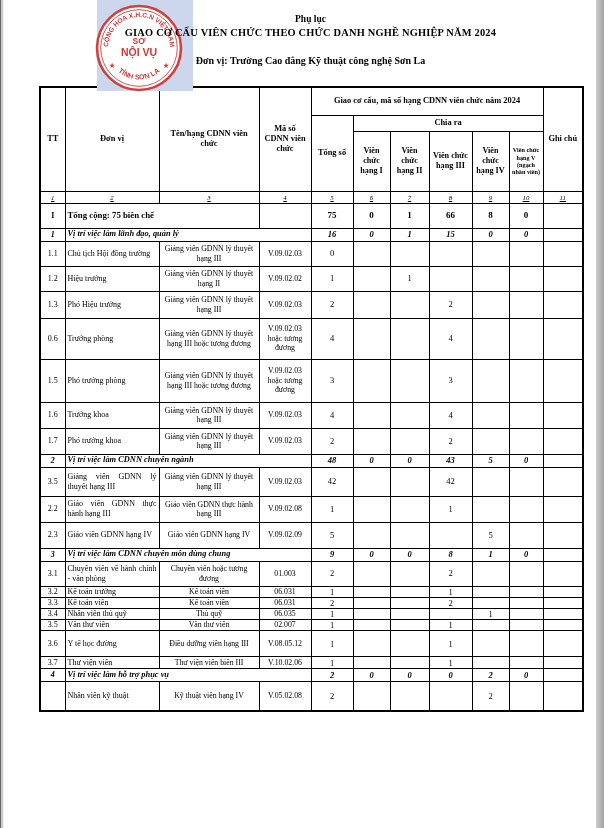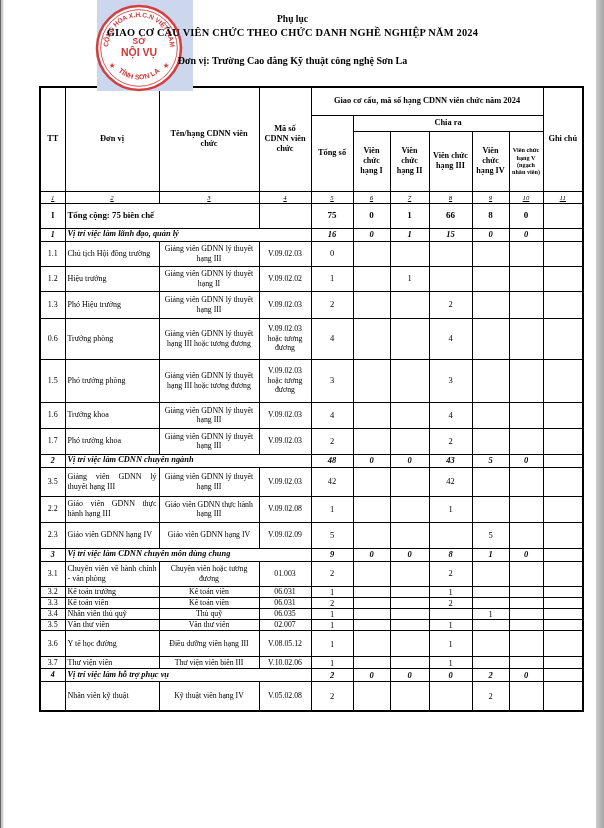--- a/index.html
+++ b/index.html
@@ -13,21 +13,21 @@
     position:absolute; left:0; top:0; width:4px; height:100%;
     background:linear-gradient(to right,#666 0 1px,#c9c9c9 1px 3px,#efefef 3px 4px);
   }
   .edge-right {
     position:absolute; right:0; top:0; width:8px; height:100%;
     background:linear-gradient(to right,#cdcdcd,#a3a3a3);
   }
 
   
   .doc-header {
-    position:absolute; left:21px; top:14px; width:543px;
+    position:absolute; left:39px; top:14px; width:543px;
     text-align:center; z-index:3; line-height:1.22;
   }
   .h-appendix { font-size:9.5px; font-weight:bold; }
   .h-title    { font-size:10.4px; font-weight:bold; letter-spacing:.2px; margin-top:1px; }
   .h-unit     { font-size:10px;  font-weight:bold; margin-top:16px; }
   .h-decree   { font-size:9.6px; font-weight:bold; font-style:italic; margin-top:1px; }
 
   
   .highlight {
     position:absolute; left:97px; top:0; width:96px; height:91px;

